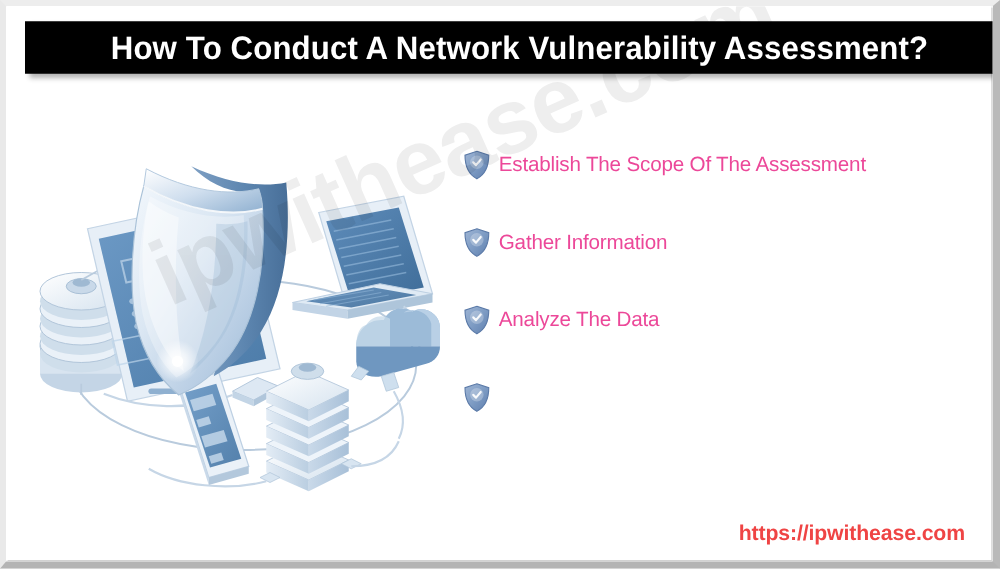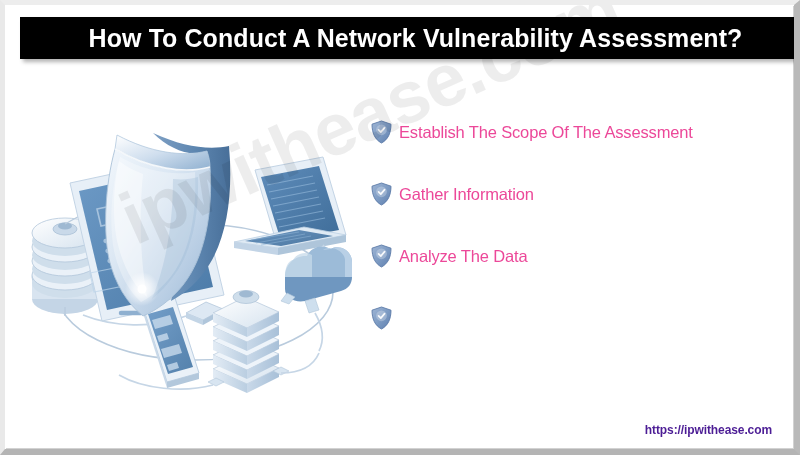--- a/index.html
+++ b/index.html
@@ -52,21 +52,21 @@
     width:21px;height:24px;flex:0 0 21px;margin-right:7px;position:relative;top:0px;
   }
   .step-label{
     font-size:16.5px;font-weight:normal;color:#ec4899;white-space:nowrap;
     font-family:"Liberation Sans",sans-serif;letter-spacing:-.15px;
   }
 
   
   .footer-url{
     position:absolute;right:22px;bottom:12px;
-    font-size:12px;font-weight:bold;color:#4c1d95;letter-spacing:-.1px;z-index:6;text-align:center;
+    font-size:17px;font-weight:bold;color:#ef4444;letter-spacing:-.1px;z-index:6;text-align:center;
   }
 
   
   .illus{position:absolute;left:18px;top:112px;width:340px;height:282px;z-index:3;}
 </style>
 </head>
 <body>
 
 <div class="frame">
  <div class="canvas">

